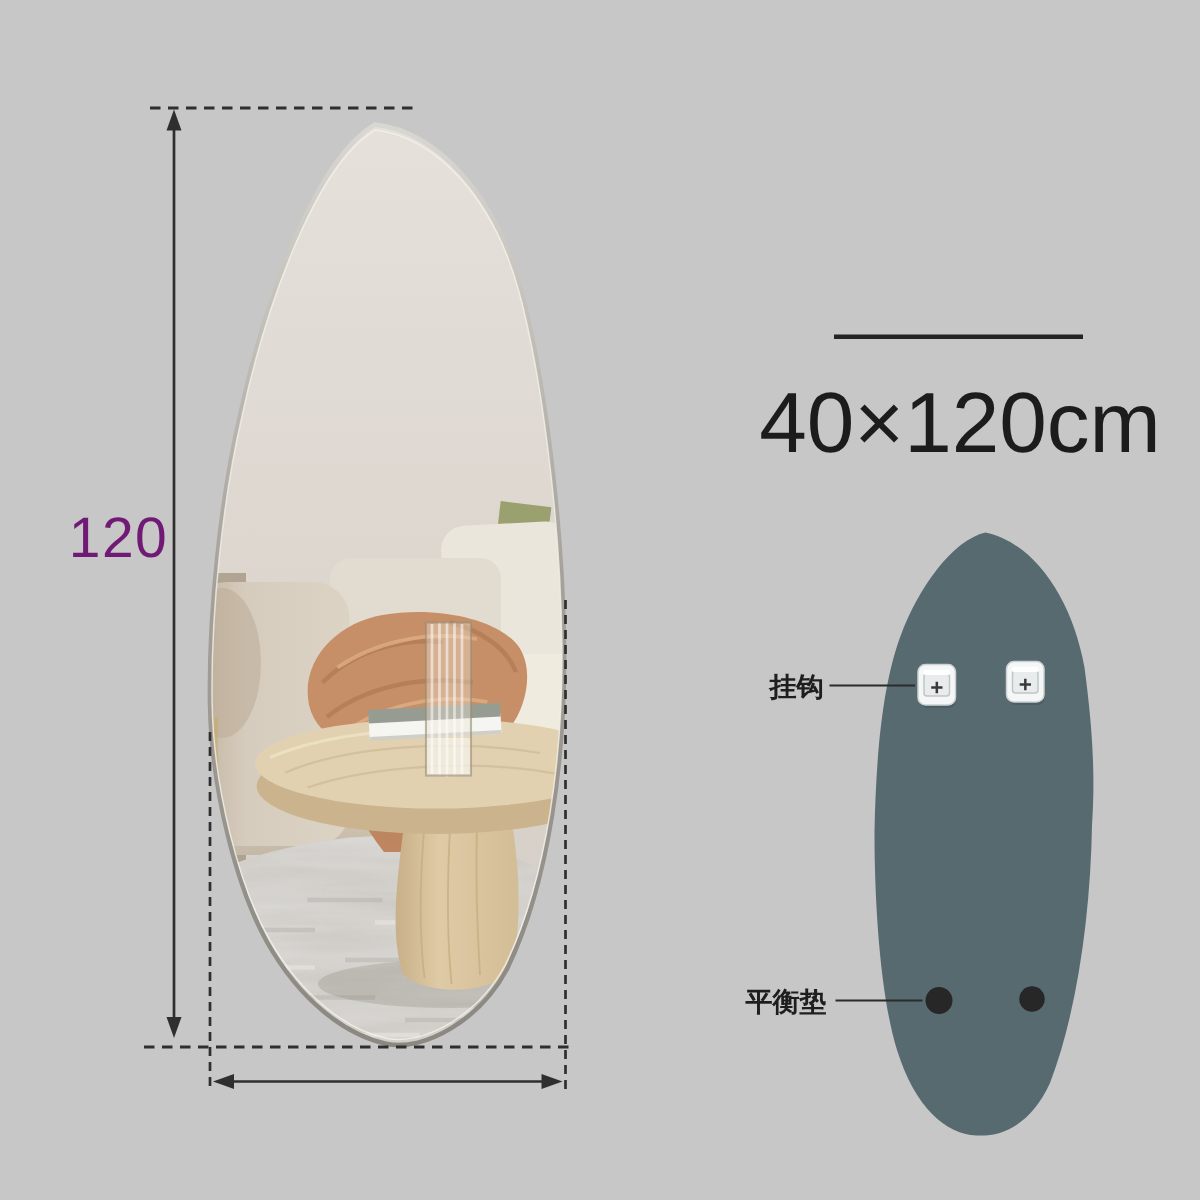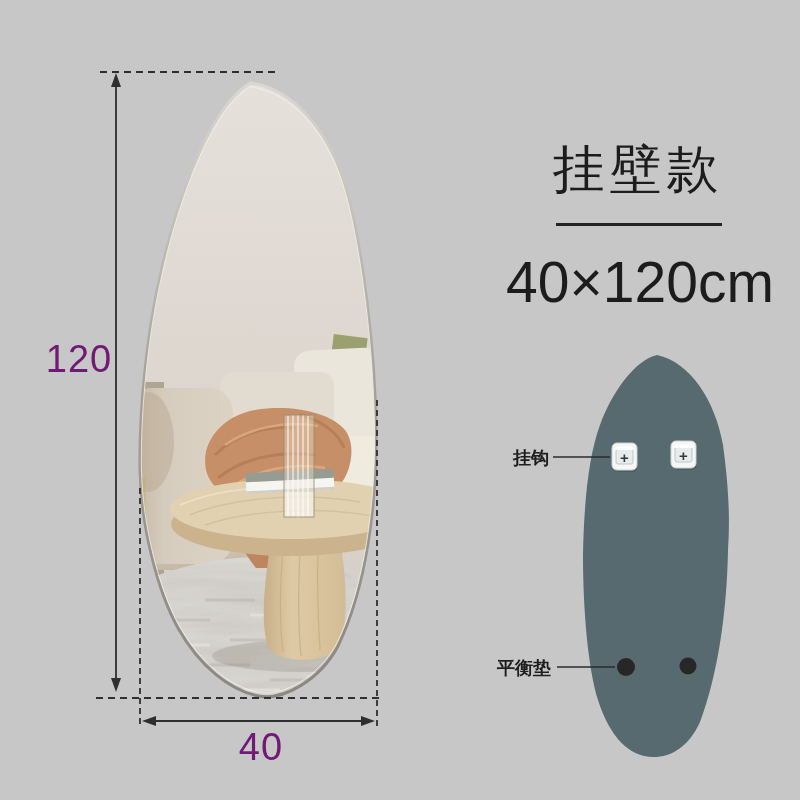--- a/index.html
+++ b/index.html
@@ -199,21 +199,19 @@
 
       <circle cx="626" cy="667" r="9" fill="#272727"></circle>
       <circle cx="688" cy="666" r="8.5" fill="#272727"></circle>
 
       <line x1="553" y1="457" x2="610" y2="457" stroke="#2b2b2b" stroke-width="1.3"></line>
       <line x1="557" y1="667" x2="615" y2="667" stroke="#2b2b2b" stroke-width="1.3"></line>
     </g>
   </svg>
 
   <div class="overlay dim-label h">120</div>
-  <div class="overlay dim-label w">40</div>
-
-  <div class="overlay product-title">挂壁款</div>
+
   <div class="overlay title-divider"></div>
   <div class="overlay product-size">40×120cm</div>
 
   <div class="overlay part-label hook">挂钩</div>
   <div class="overlay part-label pad">平衡垫</div>
 </div>
 
 </body></html>

